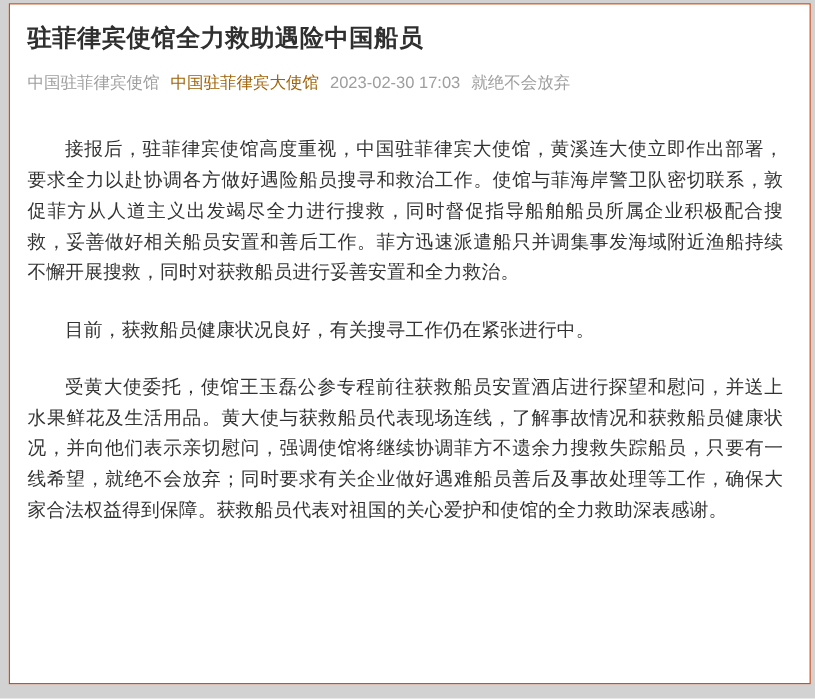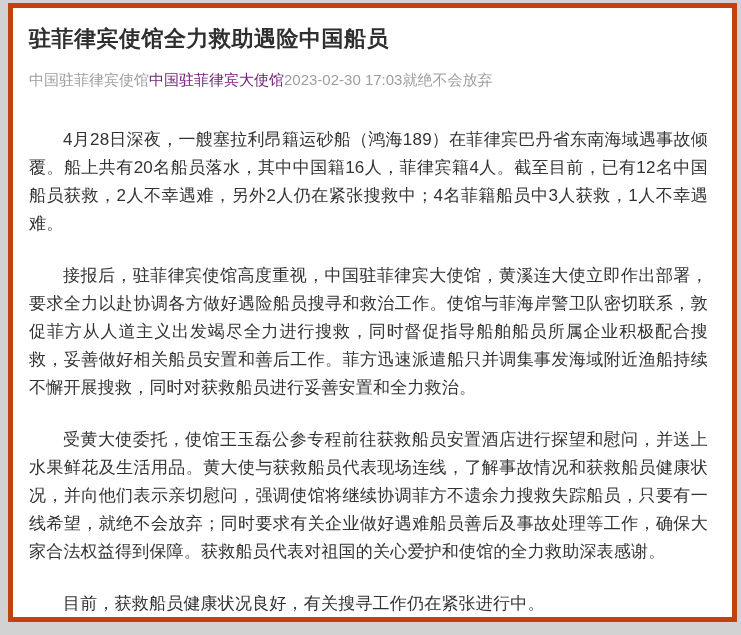--- a/index.html
+++ b/index.html
@@ -14,44 +14,45 @@
     position: relative;
     overflow: hidden;
   }
   .card {
     position: absolute;
     left: 8px;
     top: 3px;
     right: 4px;
     bottom: 13px;
     background: #ffffff;
-    border: 5px solid #c2410c;
+    border: 1px solid #c2410c;
     box-sizing: border-box;
     padding: 12px 24px 0 16px;
     overflow: hidden;
   }
   .article-title {
     margin: 4px 0 0 0;
     font-size: 22px;
     line-height: 30px;
     font-weight: 700;
     color: #2f2f2f;
     letter-spacing: 0.5px;
   }
   .meta {
     margin-top: 16px;
     font-size: 15px;
     line-height: 20px;
     color: #9e9e9e;
     display: flex;
     align-items: baseline;
+    gap: 10px;
     white-space: nowrap;
   }
   .meta .account {
-    color: #701a75;                 
+    color: #a16207;                 
     text-decoration: none;
     cursor: pointer;
   }
   .content {
     margin-top: 36px;
   }
   .content p {
     margin: 0 0 24px 0;
     font-size: 17px;
     line-height: 28px;
@@ -69,19 +70,18 @@
   <h1 class="article-title">驻菲律宾使馆全力救助遇险中国船员</h1>
 
   <div class="meta">
     <span class="source">中国驻菲律宾使馆</span>
     <a class="account">中国驻菲律宾大使馆</a>
     <span class="time">2023-02-30 17:03</span>
     <span class="location">就绝不会放弃</span>
   </div>
 
   <div class="content">
-    <p>4月28日深夜，一艘塞拉利昂籍运砂船（鸿海189）在菲律宾巴丹省东南海域遇事故倾覆。船上共有20名船员落水，其中中国籍16人，菲律宾籍4人。截至目前，已有12名中国船员获救，2人不幸遇难，另外2人仍在紧张搜救中；4名菲籍船员中3人获救，1人不幸遇难。</p>
     <p>接报后，驻菲律宾使馆高度重视，中国驻菲律宾大使馆，黄溪连大使立即作出部署，要求全力以赴协调各方做好遇险船员搜寻和救治工作。使馆与菲海岸警卫队密切联系，敦促菲方从人道主义出发竭尽全力进行搜救，同时督促指导船舶船员所属企业积极配合搜救，妥善做好相关船员安置和善后工作。菲方迅速派遣船只并调集事发海域附近渔船持续不懈开展搜救，同时对获救船员进行妥善安置和全力救治。</p>
+    <p>目前，获救船员健康状况良好，有关搜寻工作仍在紧张进行中。</p>
     <p>受黄大使委托，使馆王玉磊公参专程前往获救船员安置酒店进行探望和慰问，并送上水果鲜花及生活用品。黄大使与获救船员代表现场连线，了解事故情况和获救船员健康状况，并向他们表示亲切慰问，强调使馆将继续协调菲方不遗余力搜救失踪船员，只要有一线希望，就绝不会放弃；同时要求有关企业做好遇难船员善后及事故处理等工作，确保大家合法权益得到保障。获救船员代表对祖国的关心爱护和使馆的全力救助深表感谢。</p>
-    <p>目前，获救船员健康状况良好，有关搜寻工作仍在紧张进行中。</p>
   </div>
 
 </div>
 
 </body></html>

